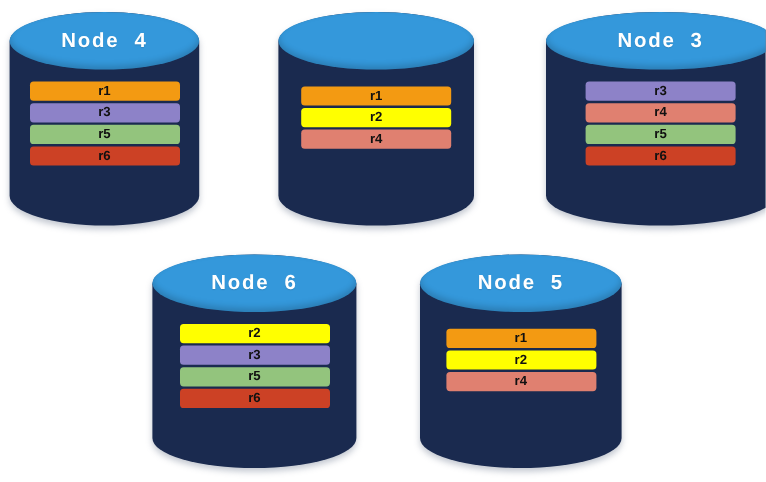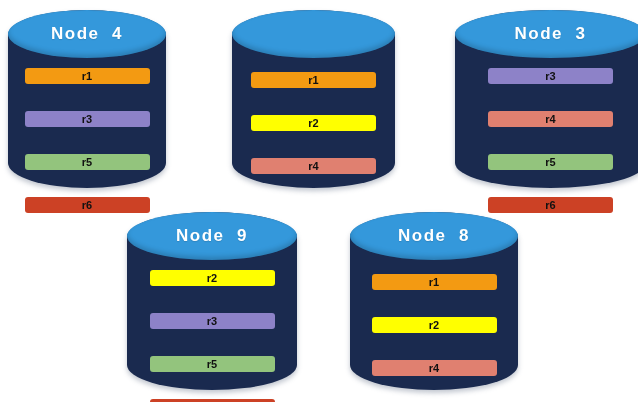--- a/index.html
+++ b/index.html
@@ -78,21 +78,21 @@
   .bar {
     width: 125px;
     height: 16px;
     border-radius: 3px;
     display: flex;
     align-items: center;
     justify-content: center;
     font-size: 11px;
     font-weight: bold;
     color: #111111;
-    margin-bottom: 27px;
+    margin-bottom: 2px;
     box-sizing: border-box;
   }
   .bar:last-child { margin-bottom: 0; }
 </style>
 </head>
 <body style="background: rgb(255, 255, 255);">
 
 <div id="canvas">
     <div class="node" style="left: 8px; top: 10px; width: 158px; height: 178px;">
       <div class="cyl-body" style="background: rgb(26, 42, 79);"></div>
@@ -121,31 +121,31 @@
       <div class="bars" style="top: 58px;">
         <div class="bar" style="background: rgb(141, 130, 200);">r3</div>
         <div class="bar" style="background: rgb(224, 128, 112);">r4</div>
         <div class="bar" style="background: rgb(147, 196, 125);">r5</div>
         <div class="bar" style="background: rgb(204, 65, 37);">r6</div>
       </div>
     </div>
     <div class="node" style="left: 127px; top: 212px; width: 170px; height: 178px;">
       <div class="cyl-body" style="background: rgb(26, 42, 79);"></div>
       <div class="cyl-top" style="background: rgb(52, 152, 219);"></div>
-      <div class="node-label" style="color: rgb(255, 255, 255);">Node  9</div>
+      <div class="node-label" style="color: rgb(255, 255, 255);">Node  6</div>
       <div class="bars" style="top: 58px;">
         <div class="bar" style="background: rgb(255, 255, 0);">r2</div>
         <div class="bar" style="background: rgb(141, 130, 200);">r3</div>
         <div class="bar" style="background: rgb(147, 196, 125);">r5</div>
         <div class="bar" style="background: rgb(204, 65, 37);">r6</div>
       </div>
     </div>
     <div class="node" style="left: 350px; top: 212px; width: 168px; height: 178px;">
       <div class="cyl-body" style="background: rgb(26, 42, 79);"></div>
       <div class="cyl-top" style="background: rgb(52, 152, 219);"></div>
-      <div class="node-label" style="color: rgb(255, 255, 255);">Node  8</div>
+      <div class="node-label" style="color: rgb(255, 255, 255);">Node  5</div>
       <div class="bars" style="top: 62px;">
         <div class="bar" style="background: rgb(243, 154, 18);">r1</div>
         <div class="bar" style="background: rgb(255, 255, 0);">r2</div>
         <div class="bar" style="background: rgb(224, 128, 112);">r4</div>
       </div>
     </div>
   </div>
 
 </body></html>

